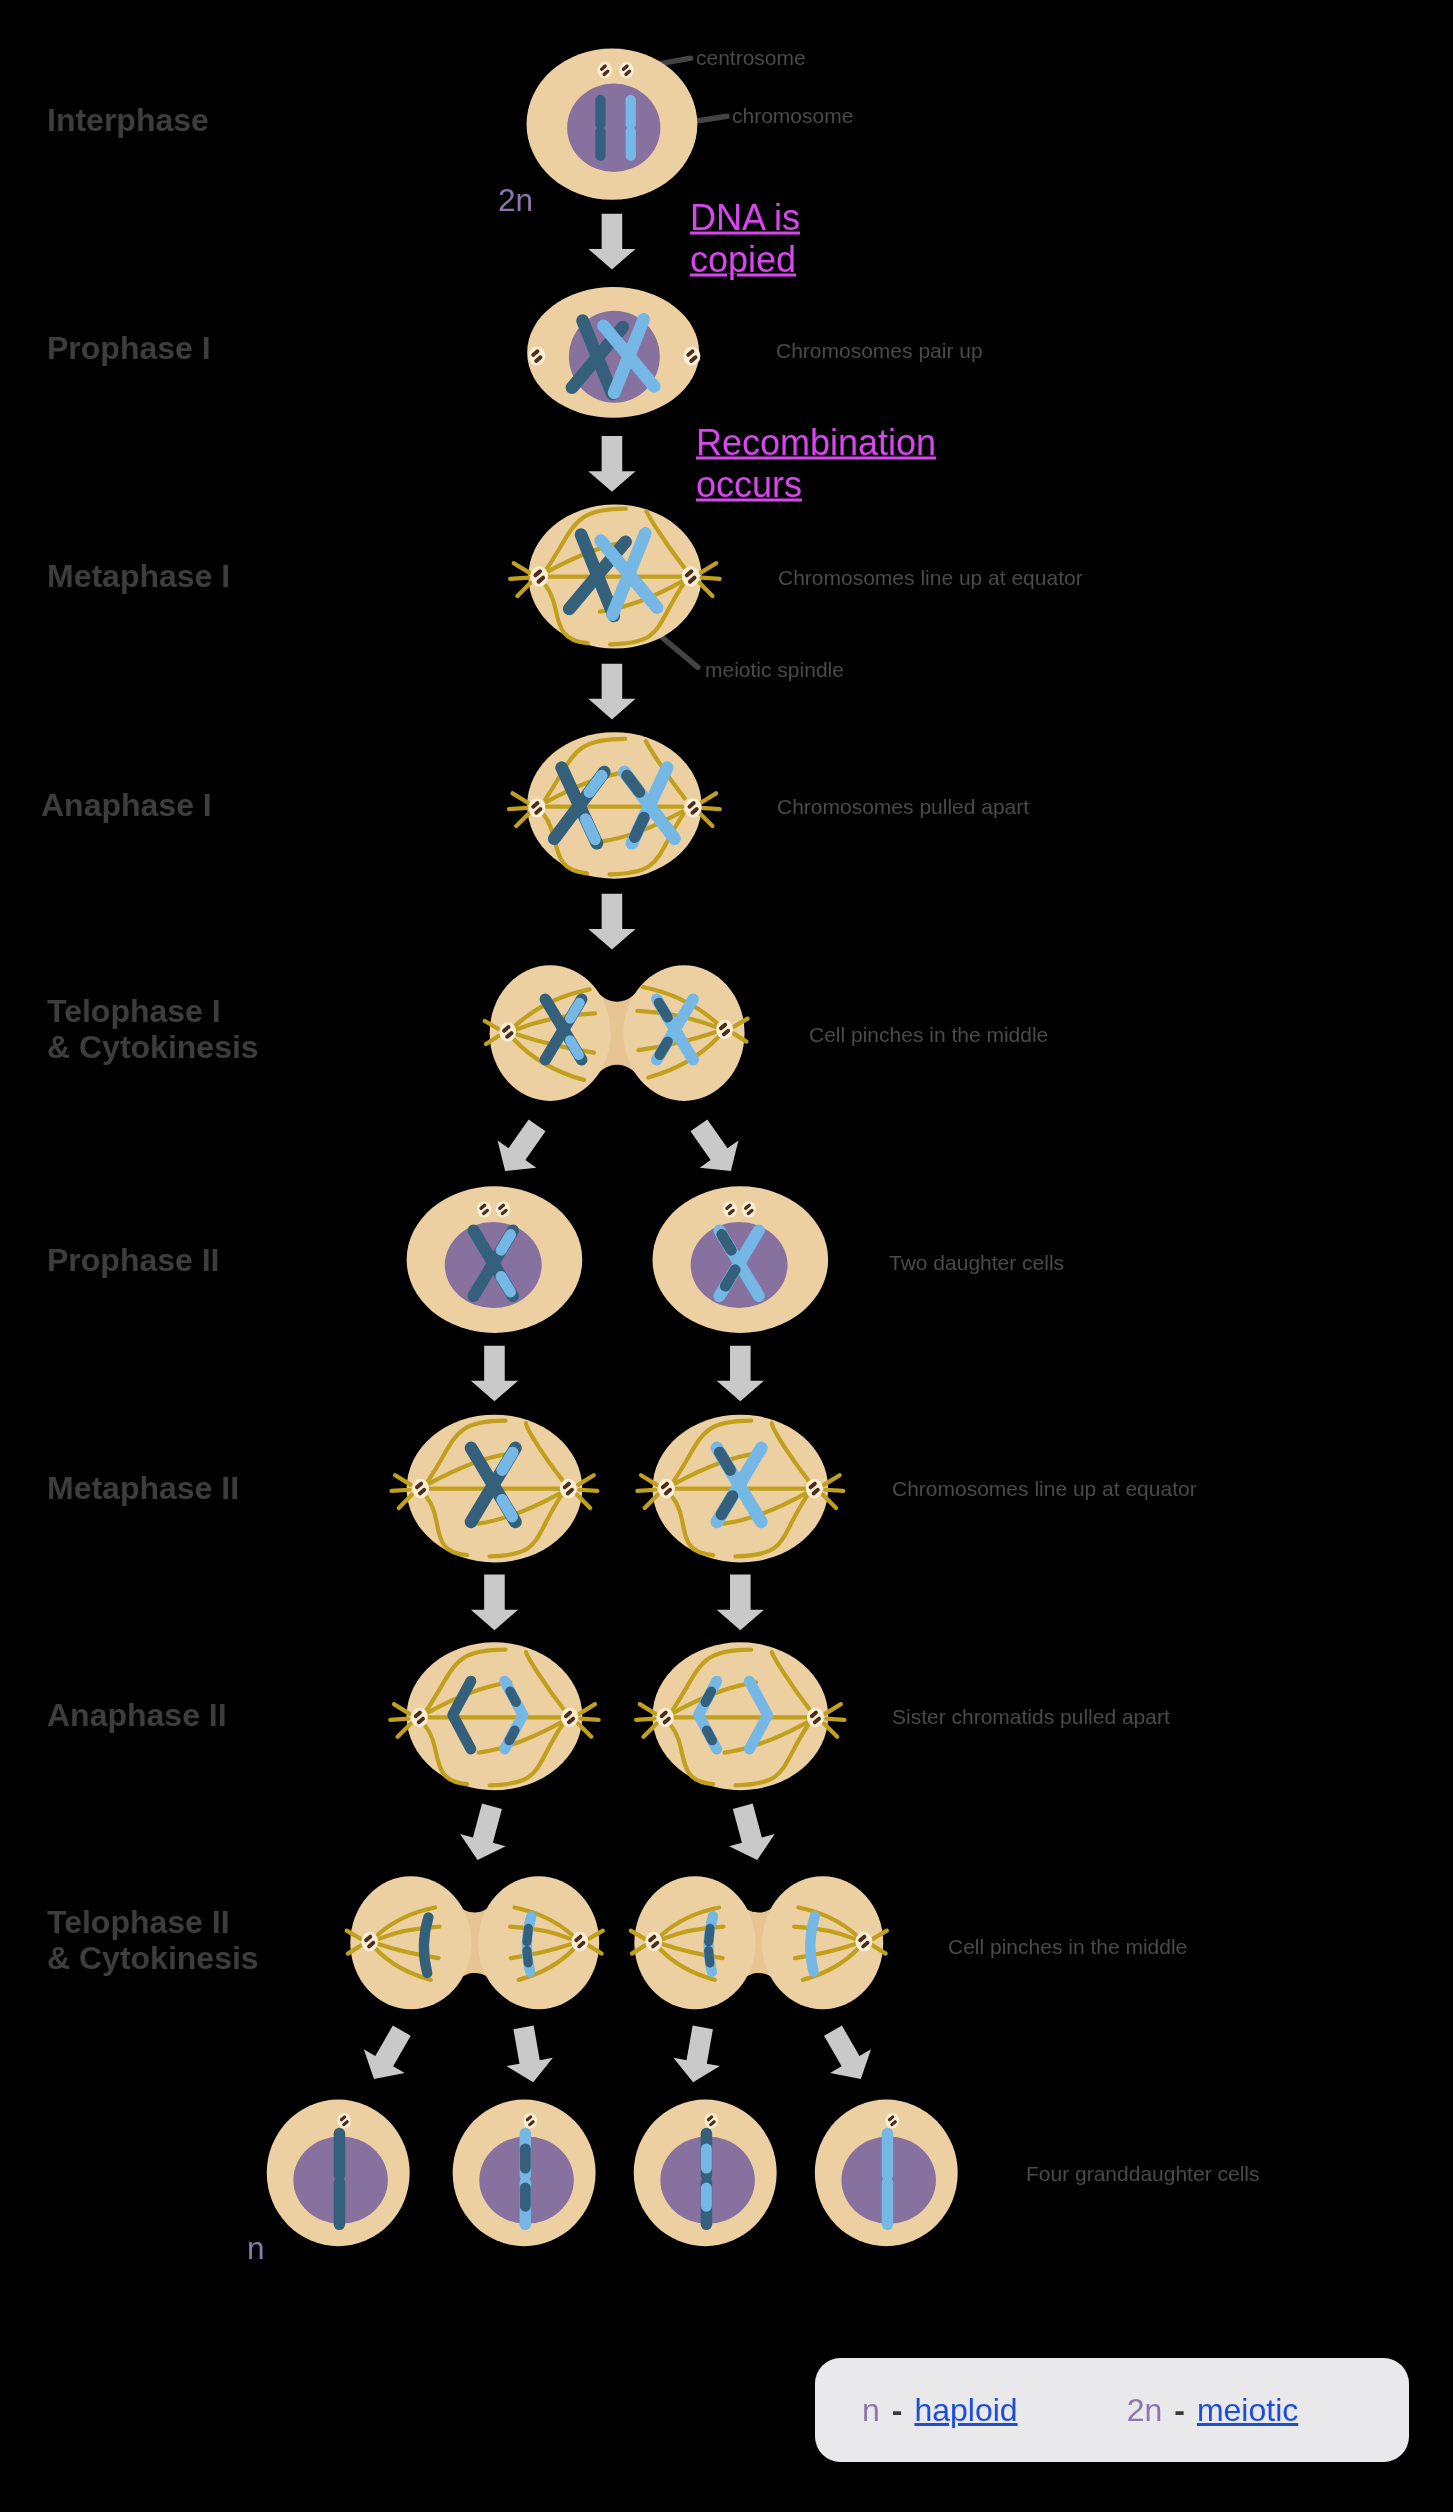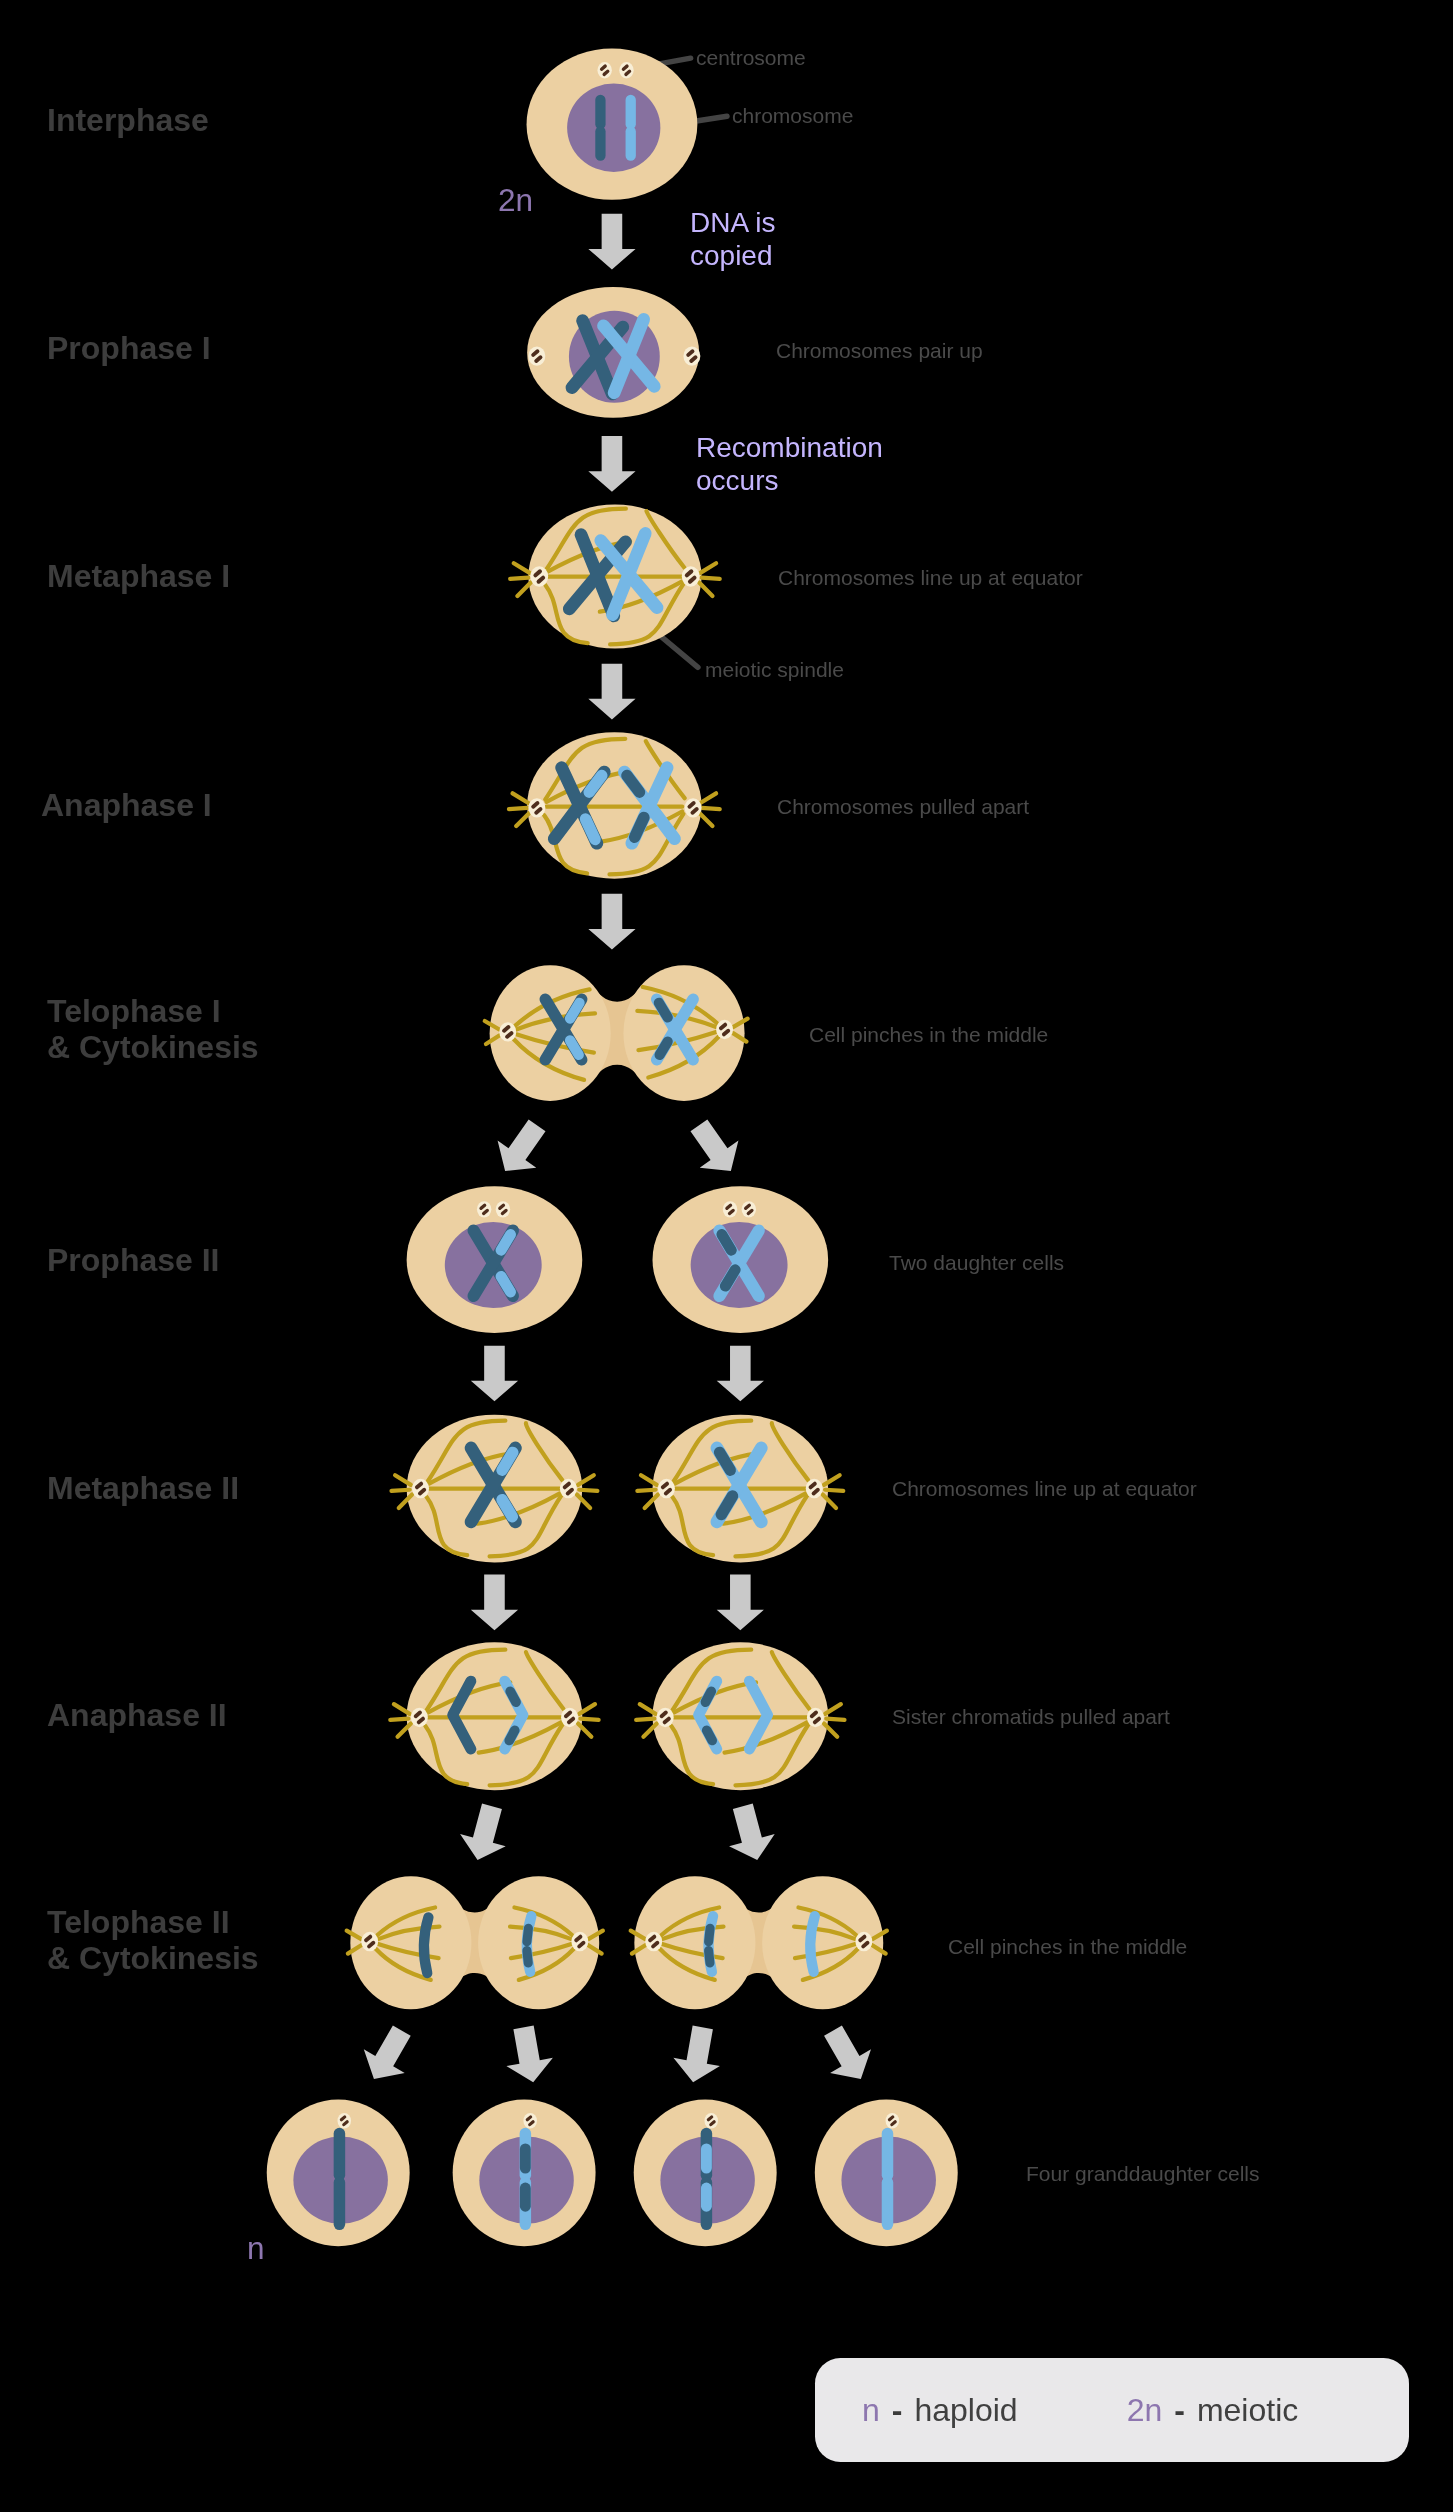--- a/index.html
+++ b/index.html
@@ -2,28 +2,28 @@
 <html style="font-size:9.7px"><head>
 <meta charset="utf-8">
 <style>
   html,body{margin:0;padding:0;background:#000;}
   .stage{position:relative;width:1454px;height:2512px;background:#000;overflow:hidden;
          font-family:"Liberation Sans",sans-serif;}
   svg.layer{position:absolute;left:0;top:0;}
   .txt{position:absolute;transform:translateY(-50%);white-space:pre-line;}
   .phase{font-weight:700;font-size:32px;color:#3d3d3d;line-height:1.12;}
   .caption{font-size:21px;color:#4a4a4a;}
-  .annot{font-size:28px;color:#c4b5fd;line-height:1.18;}
+  .annot{font-size:36px;color:#d946ef;line-height:1.18;text-decoration:underline;}
   .ploidy{font-size:31.5px;color:#8d76af;}
   .legend{position:absolute;left:815px;top:2358px;width:594px;height:104px;background:#e9e8ea;
           border-radius:25.4px;display:flex;align-items:center;padding-left:47px;box-sizing:border-box;gap:109px;}
   .legend-group{display:flex;align-items:center;gap:12px;font-size:32px;}
   .lg-sym{color:#8d76af;}
   .lg-sep{color:#3b3b3b;font-weight:700;}
-  .lg-lab{color:#404040;}
+  .lg-lab{color:#1d4ed8;text-decoration:underline;}
 </style>
 </head>
 <body>
 
 <div class="stage">
 
   <svg id="gfx" class="layer" width="1454" height="2512" viewBox="0 0 2400 4148">
       <g>
         <g transform="translate(1010 399) rotate(0)">
           <path d="M -17 -46 L 17 -46 L 17 12 L 39 12 L 0 46 L -39 12 L -17 12 Z" fill="#c9c9c9"></path>

